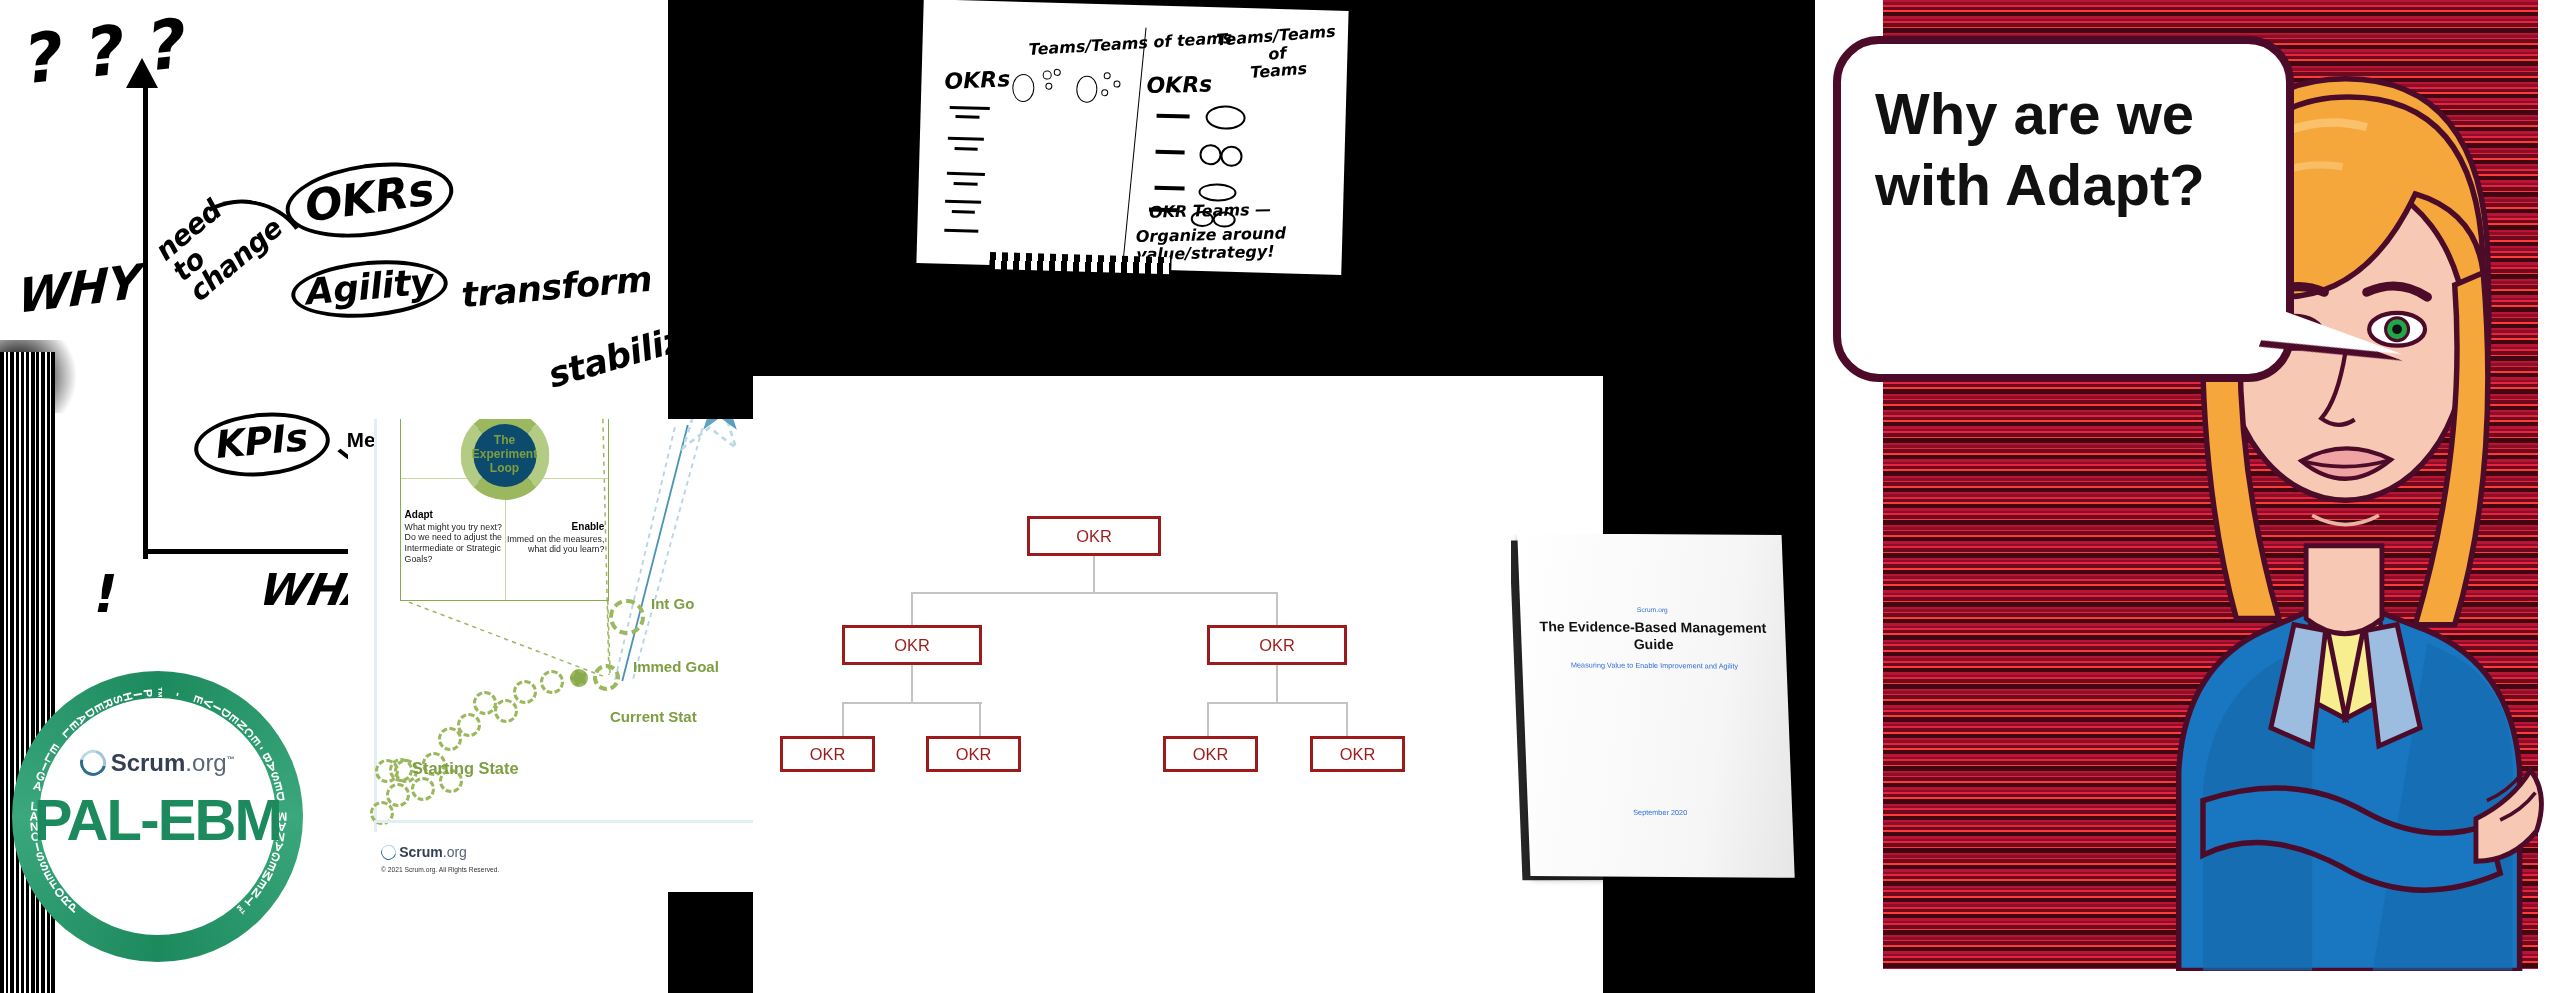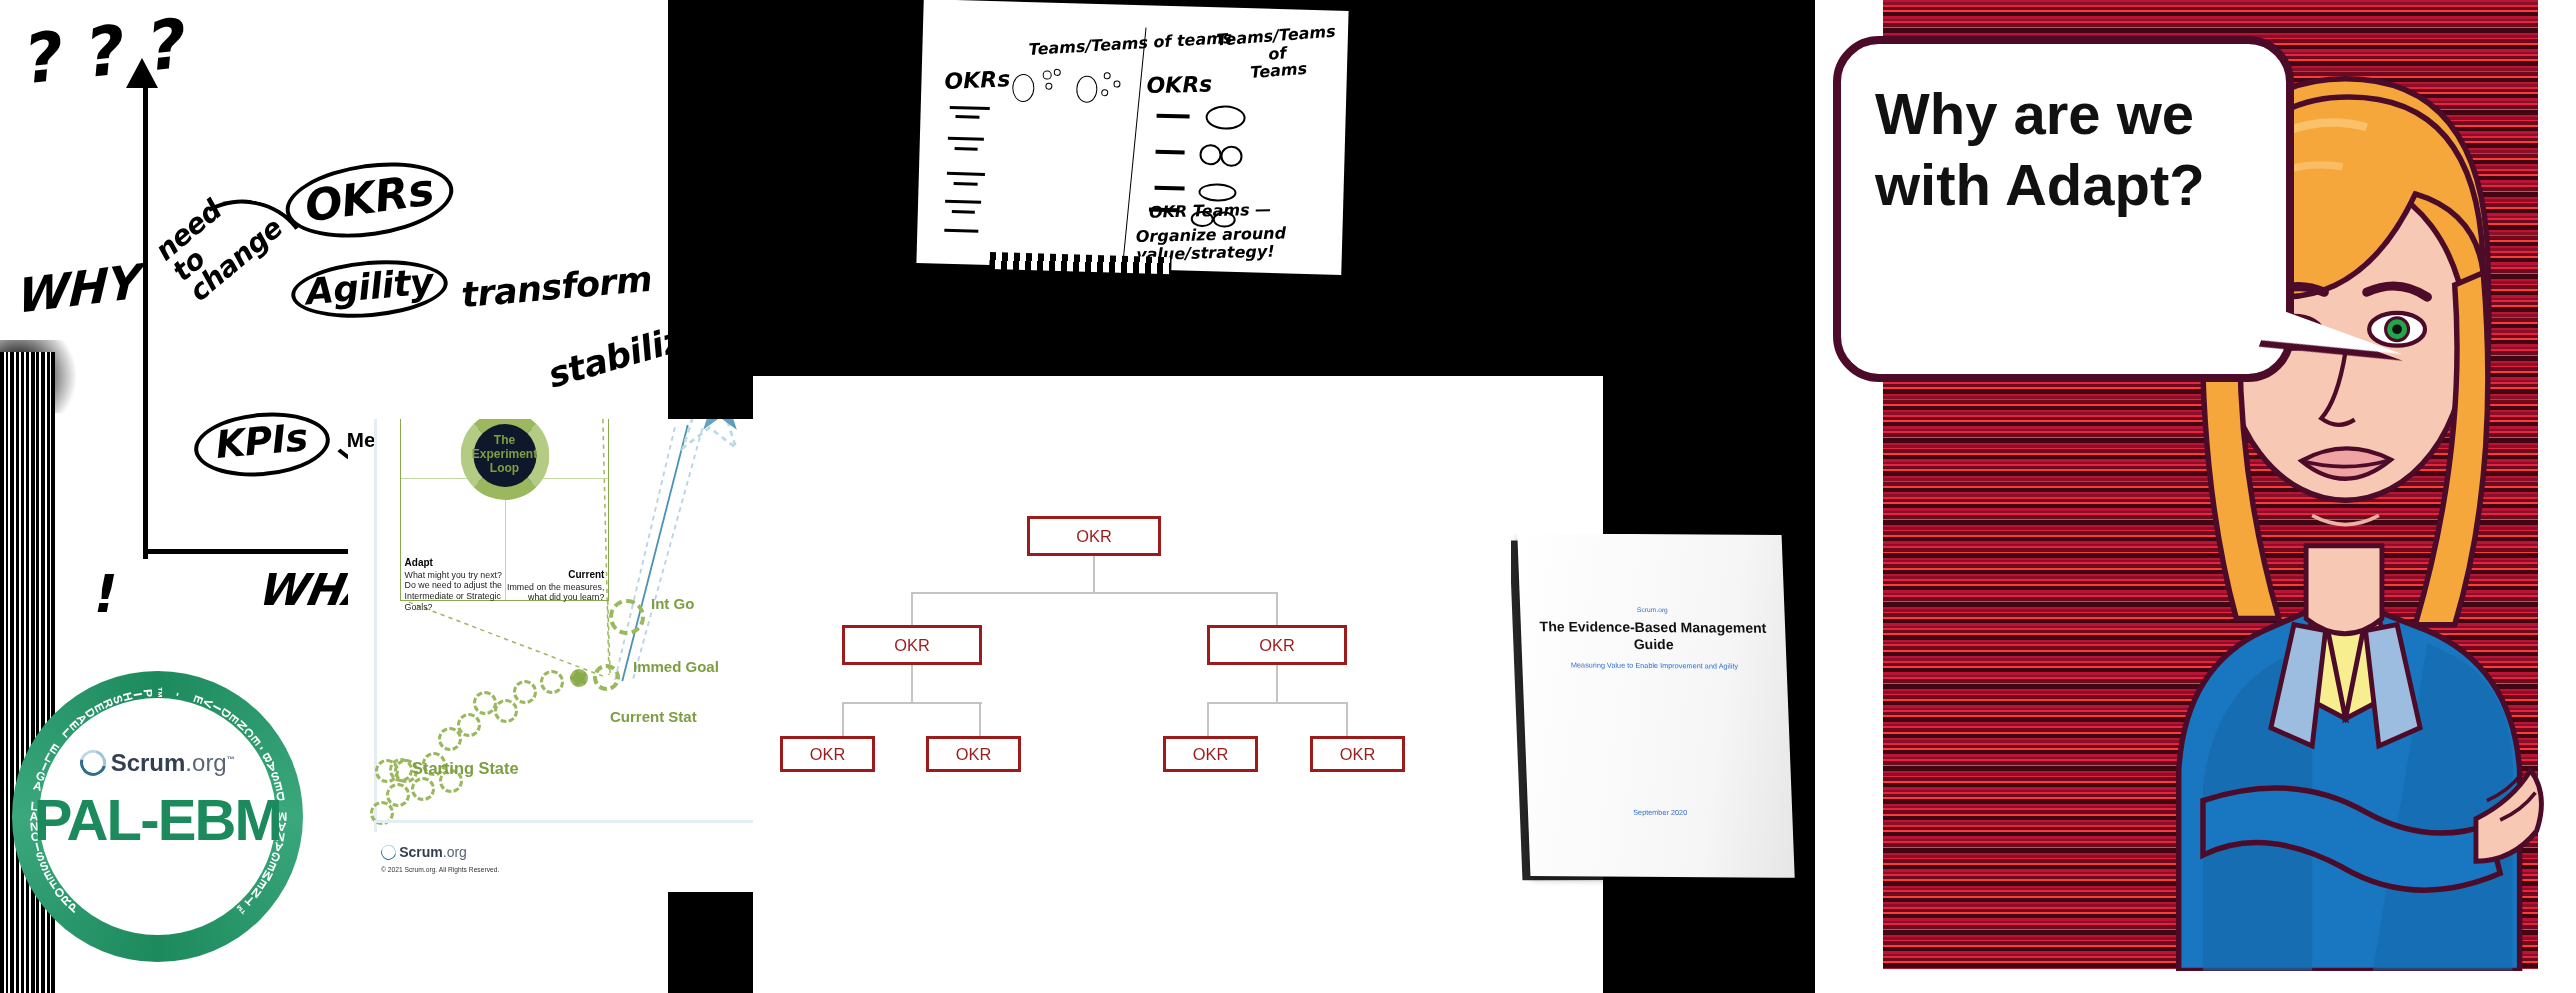--- a/index.html
+++ b/index.html
@@ -83,28 +83,28 @@
   #loop-slide .ruleline { position:absolute; left:25.5px; top:0; width:3.6px; height:413px; background:#e3eef3; }
   #loop-slide .me { position:absolute; left:-1.2px; top:8.5px; font-size:20.6px; font-weight:bold; color:#000; }
   #loop-box { position:absolute; left:52px; top:0; width:209px; height:182px; border:1.2px solid #8aab4d; border-top:none; }
   #loop-box .hline { position:absolute; left:0; right:0; top:59px; height:0.6px; background:#c5d8a2; }
   #loop-box .vline { position:absolute; left:50%; top:59px; bottom:0; width:0.6px; background:#c5d8a2; }
   #loop-ring {
     position:absolute; left:50%; top:-8.5px; transform:translateX(-50%);
     width:89px; height:89px; border-radius:50%;
     border:13.4px solid #9bb85f;
     border-right-color:#b3cb83; border-left-color:#b3cb83;
-    background:#0f172a;
+    background:#0c4a6e;
   }
   #loop-ring .lbl { position:absolute; left:50%; top:50%; transform:translate(-50%,-50%);
     width:79px; text-align:center; font-size:12px; font-weight:bold; color:#7d9e41; line-height:1.15; }
   .quad { position:absolute; width:48%; font-size:8.8px; color:#222; line-height:1.25; }
   #quad-adapt { left:3.6px; top:90px; }
   #quad-inspect { right:3.6px; top:102px; text-align:right; }
-  .quad b { font-size:10px; color:#000; display:block;margin-top:48px; }
+  .quad b { font-size:10px; color:#000; display:block; }
   #strategic-goal {
     position:absolute; left:240px; top:-36px; width:115px;
     font-size:19px; font-weight:bold; color:#4b93b5; text-align:right; line-height:1.05;
   }
   #star-solid { position:absolute; left:343px; top:-42px; width:58px; height:58px;
     background:linear-gradient(160deg,#8ec2d8,#4b93b5);
     clip-path:polygon(50% 0,61% 35%,98% 35%,68% 57%,79% 91%,50% 70%,21% 91%,32% 57%,2% 35%,39% 35%); }
   #star-ghost { position:absolute; left:316px; top:-55px; width:91px; height:91px;
     border:none; }
   #star-ghost svg { width:91px; height:91px; }
@@ -323,21 +323,21 @@
       <div class="hline"></div>
       <div class="vline"></div>
       <div id="loop-ring">
         <div class="lbl">The Experiment Loop</div>
       </div>
       <div class="quad" id="quad-adapt">
         <b>Adapt</b>
         <span>What might you try next? Do we need to adjust the Intermediate or Strategic Goals?</span>
       </div>
       <div class="quad" id="quad-inspect">
-        <b>Current</b>
+        <b>Enable</b>
         <span>Immed on the measures, what did you learn?</span>
       </div>
     </div>
 
     <div class="gcircle" id="int-goal"></div>
     <div id="int-lbl">Int Go</div>
     <div class="gcircle" id="imm-goal"></div>
     <div id="imm-lbl">Immed Goal</div>
     <div class="gdot"></div>
     <div id="cur-lbl">Current Stat</div>

